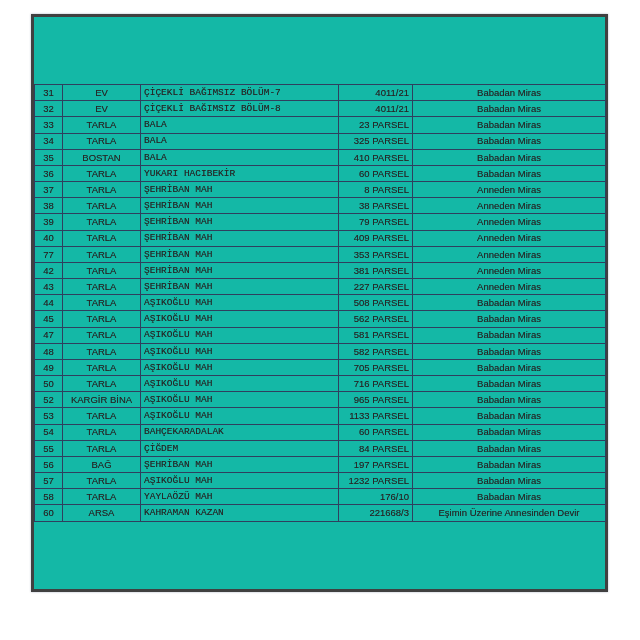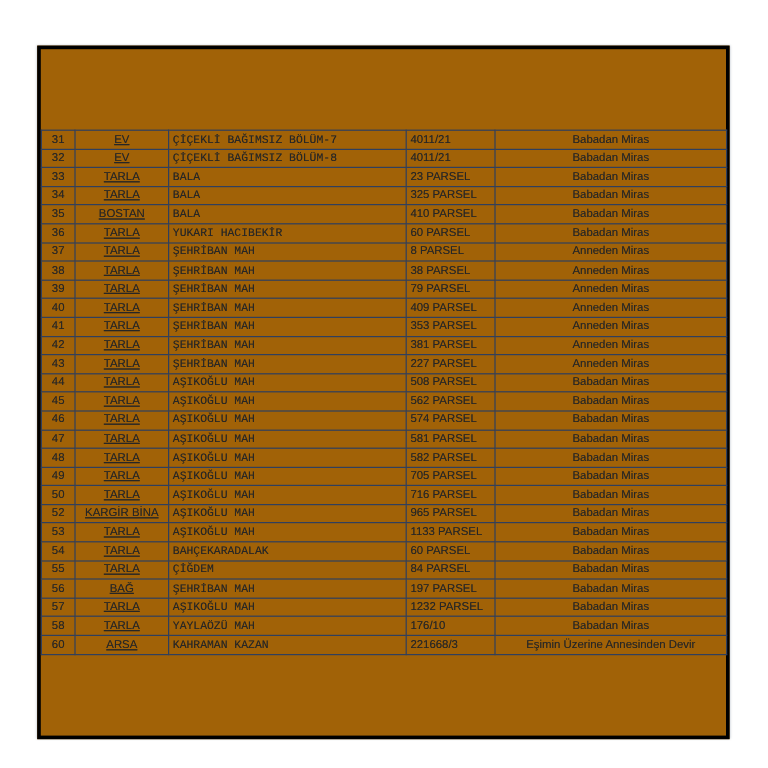--- a/index.html
+++ b/index.html
@@ -13,25 +13,25 @@
   .canvas {
     position: relative;
     width: 640px;
     height: 640px;
     background: #ffffff;
     overflow: hidden;
   }
   .page-frame {
     position: absolute;
     left: 31px;
-    top: 38px;
+    top: 14px;
     width: 571px;
     height: 572px;
-    border: 3px solid #000000;
-    background: #a16207;
+    border: 3px solid #404040;
+    background: #14b8a6;
     box-shadow: 0 0 2px rgba(30,51,89,0.35);
   }
   .asset-table {
     position: absolute;
     top: 67px;
     left: 0;
     width: 571px;
     height: 438px;
     border-collapse: collapse;
     table-layout: fixed;
@@ -41,23 +41,23 @@
     font-size: 9.5px;
     line-height: 1;
     color: #262626;
     padding: 0 3px;
     white-space: nowrap;
     overflow: hidden;
     height: 13px;
     text-shadow: 0 0 0.5px rgba(40,40,40,0.55);
   }
   .asset-table td.col1 { text-align: center; }
-  .asset-table td.col2 { text-align: center; text-decoration: underline; }
+  .asset-table td.col2 { text-align: center; }
   .asset-table td.col3 { text-align: left; font-family: Liberation Mono, monospace; }
-  .asset-table td.col4 { text-align: left; }
+  .asset-table td.col4 { text-align: right; }
   .asset-table td.col5 { text-align: center; }
 </style>
 </head>
 <body>
 
 <div class="canvas">
   <div class="page-frame">
     <table class="asset-table">
       <colgroup>
         <col style="width:28px">
@@ -131,21 +131,21 @@
             <td class="col5">Anneden Miras</td>
           </tr>
           <tr>
             <td class="col1">40</td>
             <td class="col2">TARLA</td>
             <td class="col3">ŞEHRİBAN MAH</td>
             <td class="col4">409 PARSEL</td>
             <td class="col5">Anneden Miras</td>
           </tr>
           <tr>
-            <td class="col1">41</td>
+            <td class="col1">77</td>
             <td class="col2">TARLA</td>
             <td class="col3">ŞEHRİBAN MAH</td>
             <td class="col4">353 PARSEL</td>
             <td class="col5">Anneden Miras</td>
           </tr>
           <tr>
             <td class="col1">42</td>
             <td class="col2">TARLA</td>
             <td class="col3">ŞEHRİBAN MAH</td>
             <td class="col4">381 PARSEL</td>
@@ -163,27 +163,20 @@
             <td class="col2">TARLA</td>
             <td class="col3">AŞIKOĞLU MAH</td>
             <td class="col4">508 PARSEL</td>
             <td class="col5">Babadan Miras</td>
           </tr>
           <tr>
             <td class="col1">45</td>
             <td class="col2">TARLA</td>
             <td class="col3">AŞIKOĞLU MAH</td>
             <td class="col4">562 PARSEL</td>
-            <td class="col5">Babadan Miras</td>
-          </tr>
-          <tr>
-            <td class="col1">46</td>
-            <td class="col2">TARLA</td>
-            <td class="col3">AŞIKOĞLU MAH</td>
-            <td class="col4">574 PARSEL</td>
             <td class="col5">Babadan Miras</td>
           </tr>
           <tr>
             <td class="col1">47</td>
             <td class="col2">TARLA</td>
             <td class="col3">AŞIKOĞLU MAH</td>
             <td class="col4">581 PARSEL</td>
             <td class="col5">Babadan Miras</td>
           </tr>
           <tr>

